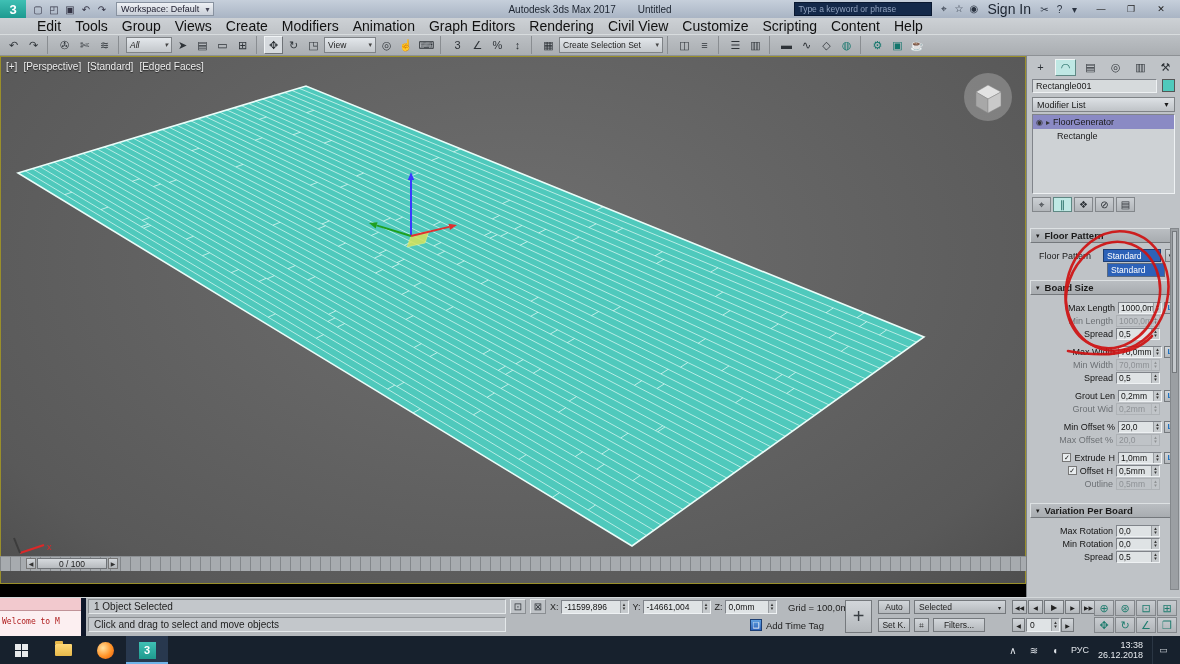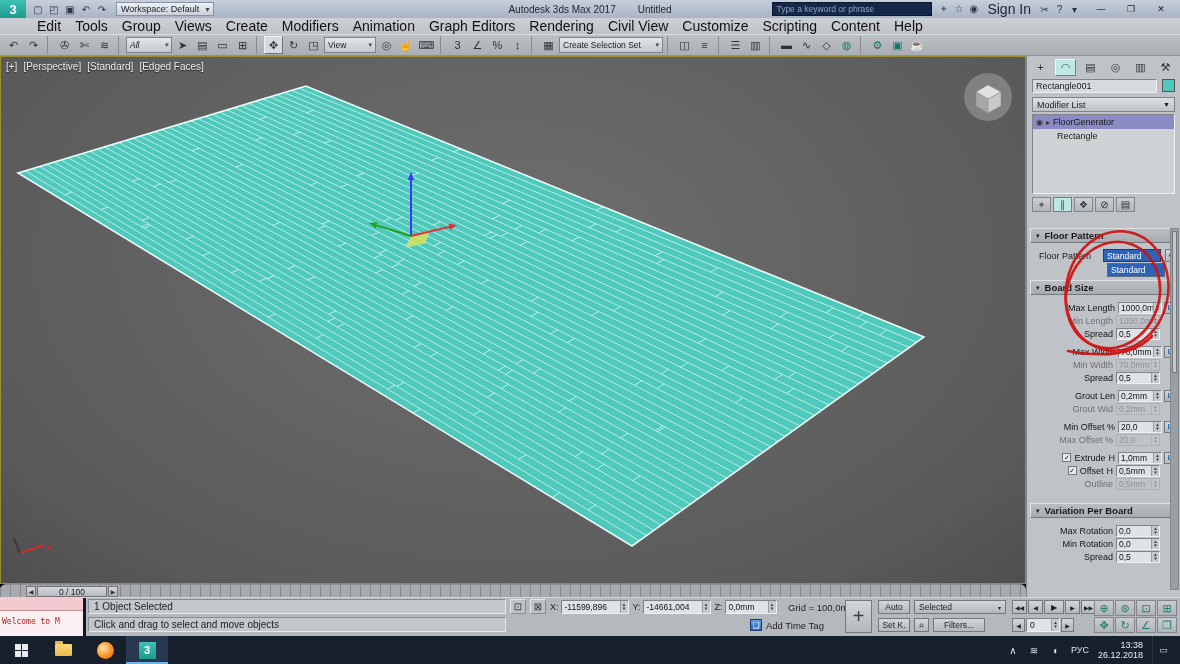--- a/index.html
+++ b/index.html
@@ -15,21 +15,21 @@
     font-weight:bold;display:flex;align-items:center;justify-content:center;font-size:13px;}
   .qat{display:flex;align-items:center;margin-left:4px;}
   .qat span{display:inline-flex;width:16px;height:14px;align-items:center;justify-content:center;
     font-size:10px;color:#334;}
   .combo{background:linear-gradient(#eef1f5,#c9cfd8);border:1px solid #8892a0;height:14px;
     display:flex;align-items:center;padding:0 4px;font-size:9px;gap:6px;margin-left:6px;color:#223;}
   .combo .dd{font-size:8px;color:#445;}
   .apptitle{position:absolute;left:50%;transform:translateX(-50%);display:flex;gap:22px;
     font-size:10px;color:#1c2430;white-space:nowrap;}
   .tb-right{position:absolute;right:0;top:0;height:18px;display:flex;align-items:center;gap:4px;padding-right:2px;}
-  .searchbox{display:flex;align-items:flex-start;background:#14294a;border:1px solid #0a1830;height:14px;width:160px;}
+  .searchbox{display:flex;align-items:flex-start;background:#14294a;border:1px solid #0a1830;height:14px;width:138px;}
   .searchbox input{flex:1;background:transparent;border:0;outline:0;color:#d0d8e8;font-size:8.5px;
     font-family:"Liberation Sans",sans-serif;padding:0 3px;height:12px;}
   .searchbox input::placeholder{color:#8fa0bd;}
   .tb-ic{display:inline-flex;width:15px;height:14px;align-items:center;justify-content:center;font-size:10px;color:#2b3442;}
   .signin{font-size:14px;color:#1c2430;padding:0 2px;}
   .winbtn{display:inline-flex;width:30px;height:16px;align-items:center;justify-content:center;
     font-size:9px;color:#222;}
   .winbtn:last-child{margin-right:2px;}
 
   
@@ -52,33 +52,33 @@
 
   
   .viewport{position:absolute;left:0;top:56px;width:1026px;height:528px;
     background:radial-gradient(ellipse at 50% 38%,#6f6f6f,#595959 82%,#4e4e4e);
     box-shadow:inset 0 0 0 1px #9a8f2a;overflow:hidden;}
   #vpcanvas{position:absolute;left:0;top:0;width:1026px;height:528px;}
   .vplabel{position:absolute;left:6px;top:5px;font-size:10px;color:#ececec;display:flex;gap:6px;
     text-shadow:0 1px 1px rgba(0,0,0,.6);z-index:2;}
 
   
-  .timeline{position:absolute;left:0;top:584px;width:1026px;height:24px;background:#a7abaf;
+  .timeline{position:absolute;left:0;top:556px;width:1026px;height:15px;background:#a7abaf;
     border-top:1px solid #8c9094;
-    background-image:repeating-linear-gradient(90deg,#83878b 0 1px,transparent 1px 10px);border-radius:6px;}
+    background-image:repeating-linear-gradient(90deg,#83878b 0 1px,transparent 1px 10px);}
   .tl-prev,.tl-next{position:absolute;top:1px;width:10px;height:11px;background:linear-gradient(#d2d6da,#b2b6ba);
     border:1px solid #777;font-size:6px;display:flex;align-items:center;justify-content:center;color:#333;}
   .tl-prev{left:26px;} .tl-next{left:108px;}
   .tl-handle{position:absolute;left:37px;top:1px;height:11px;width:70px;background:linear-gradient(#d6dade,#b6babe);
     border:1px solid #6f7377;font-size:8.5px;display:flex;align-items:center;justify-content:center;color:#222;}
 
   
   .statusbar{position:absolute;left:0;top:597px;width:1180px;height:39px;background:#b5b9bd;
     border-top:1px solid #d4d8da;font-size:10px;color:#222;}
-  .listener{position:absolute;left:0;top:0;width:86px;height:39px;border-right:3px solid #0f172a;z-index:3;}
+  .listener{position:absolute;left:0;top:0;width:86px;height:39px;border-right:5px solid #0f172a;z-index:3;}
   .listener .mac{height:13px;background:#f2c9ce;border-bottom:1px solid #c09398;}
   .listener .lst{height:26px;background:#fceff1;font-family:"DejaVu Sans Mono",monospace;
     font-size:8px;color:#b02020;padding:6px 1px 0 2px;white-space:nowrap;overflow:hidden;}
   .well{position:absolute;background:#c3c7cb;border:1px solid;border-color:#8a8e92 #e4e8ea #e4e8ea #8a8e92;
     display:flex;align-items:center;padding:0 5px;height:15px;}
   #sb-line1{left:88px;top:1px;width:418px;}
   #sb-line2{left:88px;top:19px;width:418px;}
   .sb-ic{display:inline-flex;width:16px;height:15px;align-items:center;justify-content:center;
     font-size:10px;color:#2e3338;border:1px solid;border-color:#e4e8ea #8a8e92 #8a8e92 #e4e8ea;background:#bec2c6;}
   #coordbox{position:absolute;left:510px;top:1px;display:flex;align-items:center;gap:4px;}

